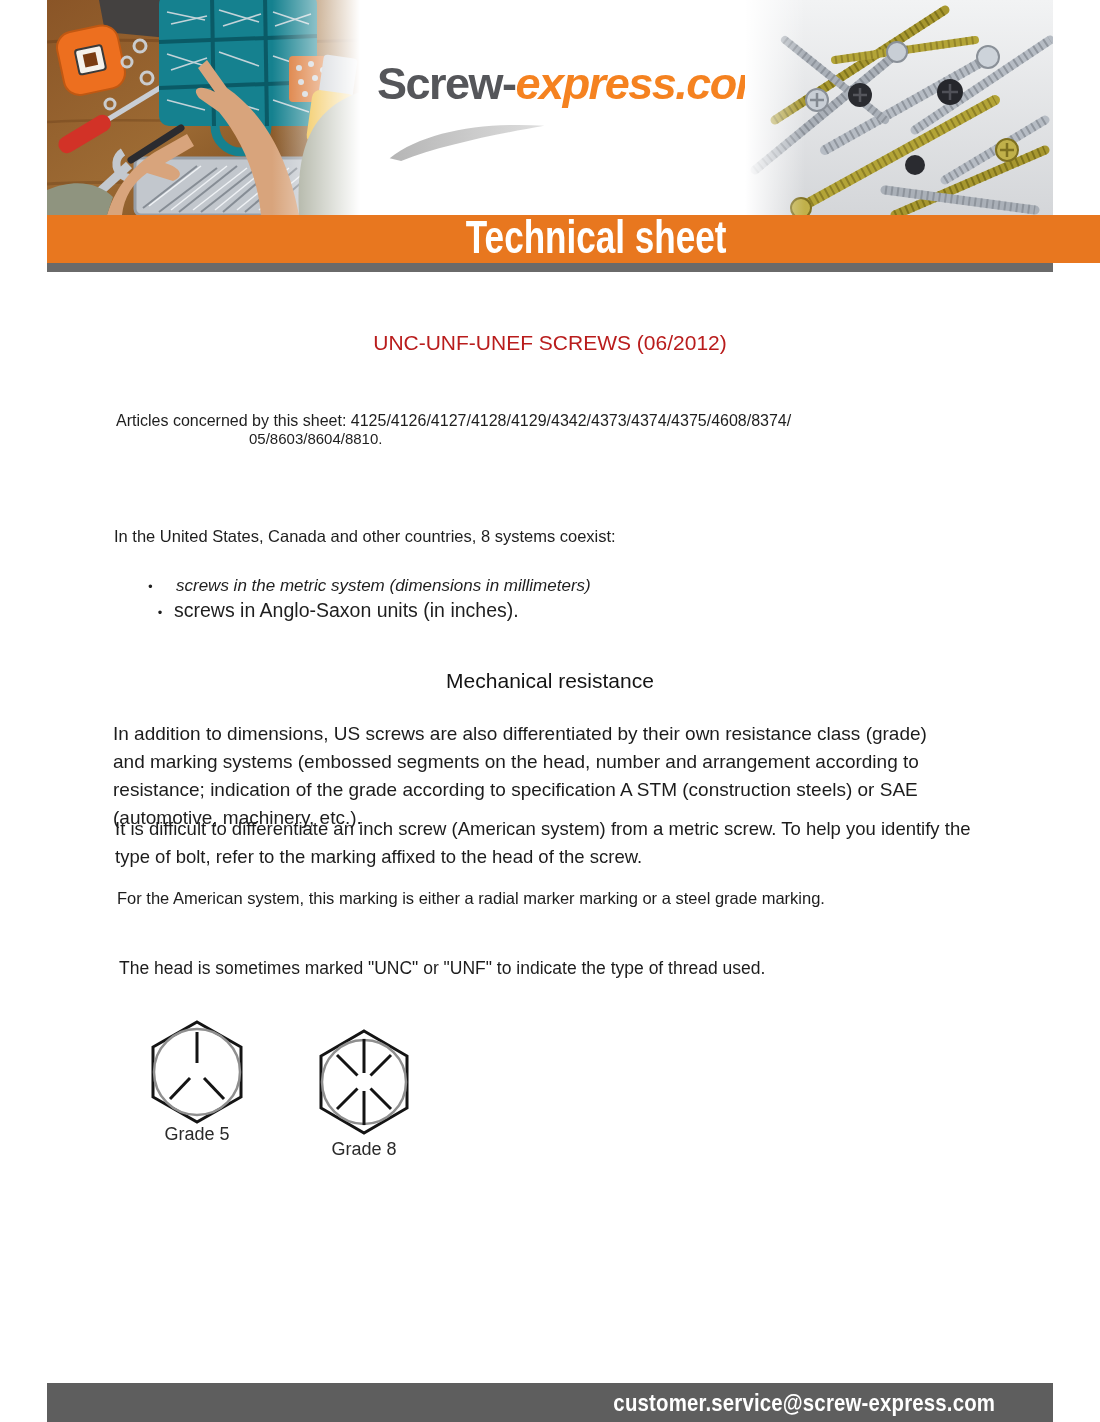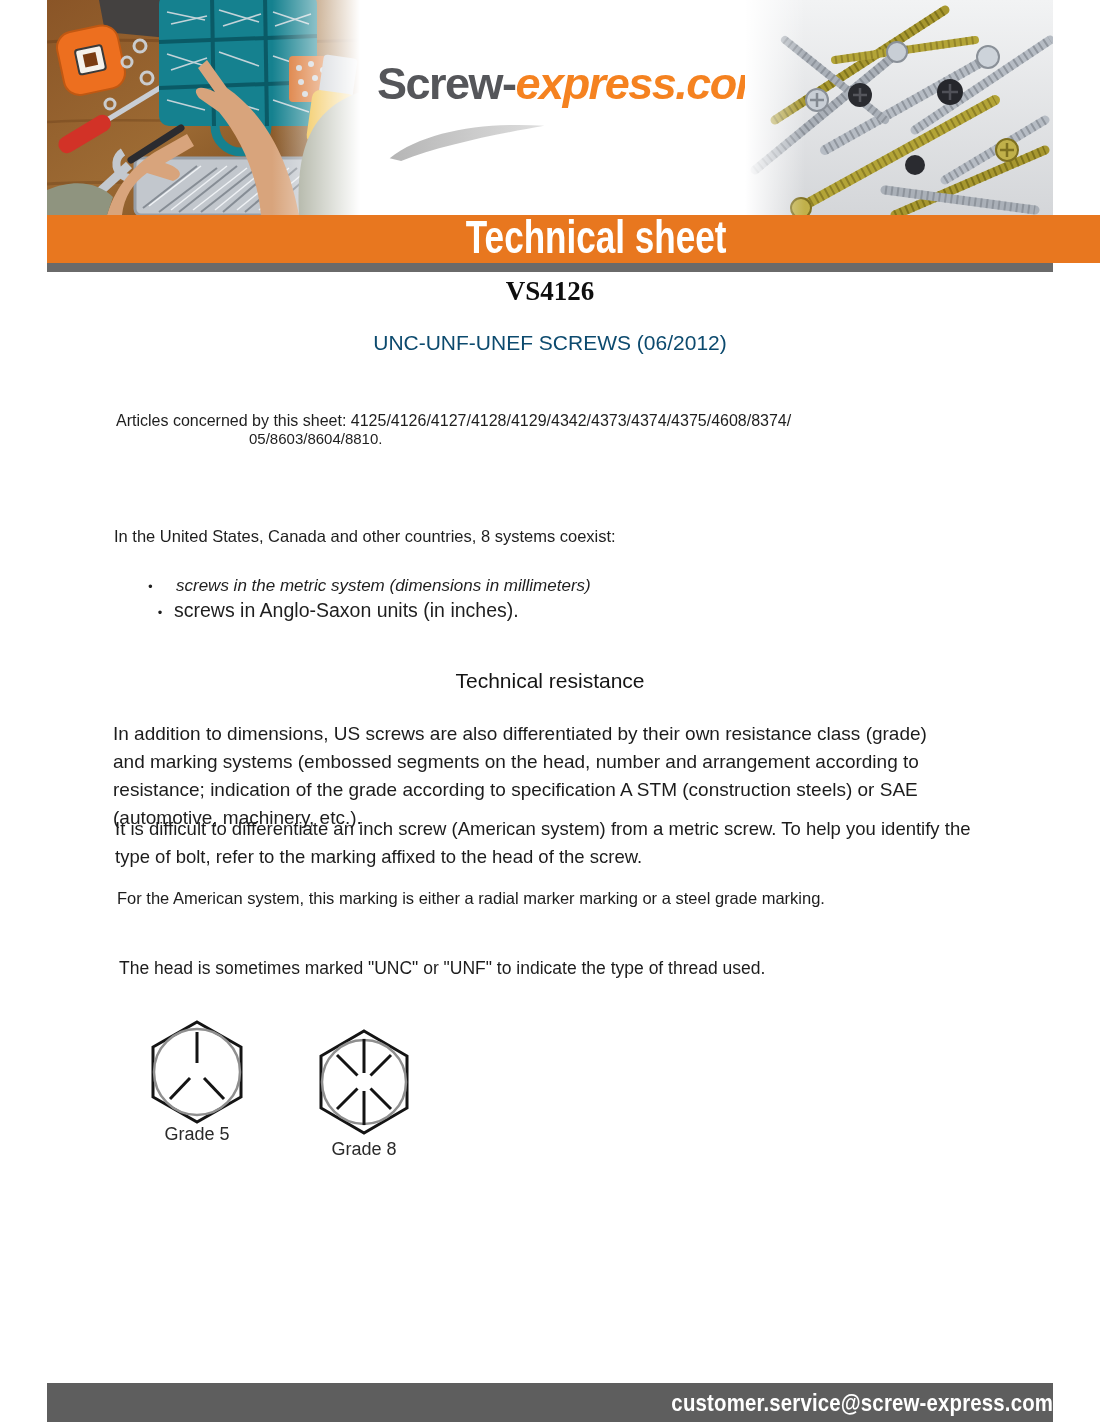--- a/index.html
+++ b/index.html
@@ -32,21 +32,21 @@
   .banner-text{
     display:inline-block;color:#fff;font-weight:800;font-size:45px;line-height:46px;
     letter-spacing:0px;transform:scale(0.78,1.02);transform-origin:center center;white-space:nowrap;
   }
   .bar-under-banner{position:absolute;left:47px;top:263px;width:1006px;height:9px;background:var(--divider-gray);}
   
   .doc-code{
     position:absolute;left:0;top:276px;width:1100px;text-align:center;
     font-family:"Liberation Serif",serif;font-weight:bold;font-size:27px;letter-spacing:0px;color:#0e0e0e;
   }
-  .doc-title{position:absolute;left:0;top:331px;width:1100px;text-align:center;font-size:21px;color:#0c4a6e;}
+  .doc-title{position:absolute;left:0;top:331px;width:1100px;text-align:center;font-size:21px;color:#b91c1c;}
   .articles-l1{position:absolute;left:116px;top:412px;width:850px;font-size:16px;}
   .articles-l2{position:absolute;left:249px;top:430px;font-size:15px;}
   .intro{position:absolute;left:114px;top:527px;font-size:16.5px;}
   .bullet{position:absolute;display:flex;align-items:baseline;}
   .bullet::before{content:"\2022";font-size:13px;width:28px;flex:0 0 28px;}
   .bullet-1{left:148px;top:576px;font-size:17px;font-style:italic;}
   .bullet-2{left:146px;top:599px;font-size:19.5px;text-align:center;}
   .section-title{position:absolute;left:0;top:669px;width:1100px;text-align:center;font-size:21px;color:#141414;}
   .para{position:absolute;color:#1c1c1c;}
   .para-1{left:113px;top:720px;width:846px;font-size:19px;line-height:28px;}
@@ -55,21 +55,21 @@
   .para-4{left:119px;top:958px;width:880px;font-size:17.5px;}
   
   .hex1{position:absolute;left:150px;top:1020px;width:94px;height:104px;}
   .hex2{position:absolute;left:318px;top:1029px;width:92px;height:106px;}
   .grade-label{position:absolute;text-align:center;font-size:18px;color:#2a2a2a;}
   .grade-label-1{left:146px;top:1124px;width:102px;}
   .grade-label-2{left:314px;top:1139px;width:100px;}
   
   .footer{
     position:absolute;left:47px;top:1383px;width:1006px;height:39px;background:var(--footer-gray);
-    text-align:right;box-sizing:border-box;
+    text-align:right;box-sizing:border-box;padding-right:58px;
   }
   .footer-email{
     display:inline-block;color:#fff;font-weight:bold;font-size:24px;line-height:39px;white-space:nowrap;
     transform:scaleX(0.85);transform-origin:right center;letter-spacing:0.2px;
   }
 </style>
 </head>
 <body>
 
 <div class="page">
@@ -270,36 +270,35 @@
       </g>
       <rect width="60" height="215" fill="url(#fadeL)"></rect>
     </svg>
   </div>
 
   <div class="banner">
     <span class="banner-text">Technical sheet</span>
   </div>
   <div class="bar-under-banner"></div>
 
-  <div class="doc-code">VS4126</div>
   <div class="doc-title">UNC-UNF-UNEF SCREWS (06/2012)</div>
 
   <div class="articles-l1">Articles concerned by this sheet: 4125/4126/4127/4128/4129/4342/4373/4374/4375/4608/8374/</div>
   <div class="articles-l2">05/8603/8604/8810.</div>
 
   <div class="intro">In the United States, Canada and other countries, 8 systems coexist:</div>
 
   <div class="bullet bullet-1">
     <span>screws in the metric system (dimensions in millimeters)</span>
   </div>
   <div class="bullet bullet-2">
     <span>screws in Anglo-Saxon units (in inches).</span>
   </div>
 
-  <div class="section-title">Technical resistance</div>
+  <div class="section-title">Mechanical resistance</div>
 
   <div class="para para-1">In addition to dimensions, US screws are also differentiated by their own resistance class (grade) and marking systems (embossed segments on the head, number and arrangement according to resistance; indication of the grade according to specification A STM (construction steels) or SAE (automotive, machinery, etc.).</div>
   <div class="para para-2">It is difficult to differentiate an inch screw (American system) from a metric screw. To help you identify the type of bolt, refer to the marking affixed to the head of the screw.</div>
   <div class="para para-4">The head is sometimes marked "UNC" or "UNF" to indicate the type of thread used.</div>
   <div class="para para-3">For the American system, this marking is either a radial marker marking or a steel grade marking.</div>
 
   <svg class="hex1" viewBox="0 0 94 104">
     <polygon points="47,2 91,27 91,77 47,102 3,77 3,27" fill="none" stroke="#141414" stroke-width="3"></polygon>
     <circle cx="47" cy="52" r="43" fill="none" stroke="#8f8f8f" stroke-width="2.5"></circle>
     <g stroke="#141414" stroke-width="3">

